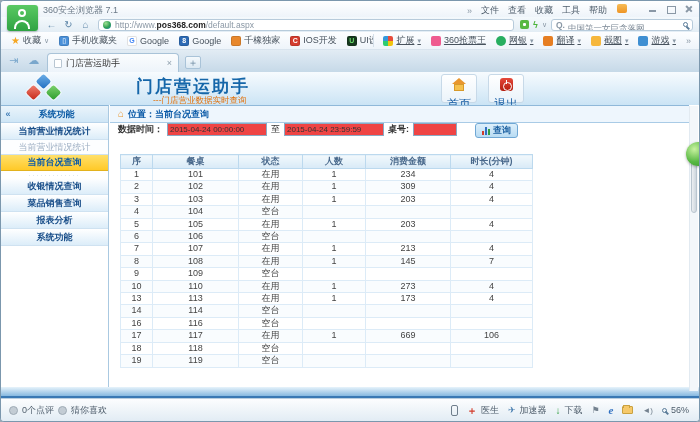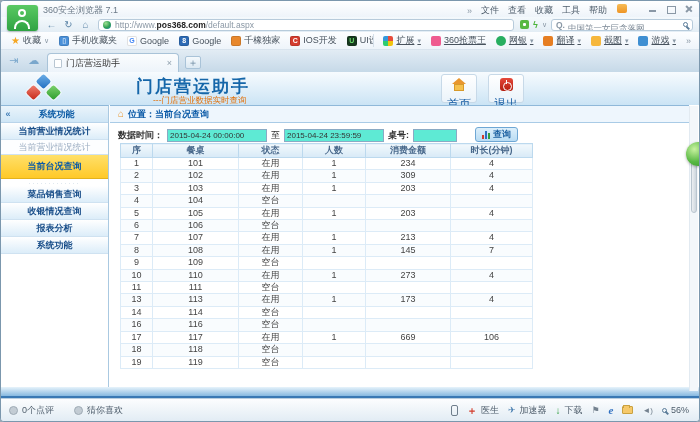--- a/index.html
+++ b/index.html
@@ -104,31 +104,31 @@
 
   
   .sidebar{position:absolute;left:0;top:33px;bottom:11px;width:108px;background:#fff;border-right:1px solid #aac9e1;border-top:1px solid #8fb8d9;}
   .sb-header{height:17px;background:linear-gradient(#eaf4fb,#cfe6f6);border-bottom:1px solid #b9d4ea;
     display:flex;align-items:center;font-size:9px;font-weight:bold;color:#0d5ca6;}
   .sb-header .col{width:14px;text-align:center;color:#3f7cb6;font-weight:bold;}
   .sb-header .txt{flex:1;text-align:center;padding-right:10px;}
   .sb-item{display:flex;align-items:center;justify-content:center;font-size:9px;border-bottom:1px solid #cfe2f1;white-space:nowrap;}
   .sb-group{height:17px;background:linear-gradient(#ffffff,#dcedf9);color:#1a4f8a;font-weight:bold;}
   .sb-sub{height:15px;background:#fdfeff;color:#9fb0c4;}
-  .sb-active{height:24px;background:linear-gradient(#ffe06a,#ffc928);color:#0b5aa6;font-weight:bold;border-bottom:1px solid #e3b21d;}
+  .sb-active{height:16px;background:linear-gradient(#ffe06a,#ffc928);color:#0b5aa6;font-weight:bold;border-bottom:1px solid #e3b21d;}
   .sb-dots{height:7px;color:#9ab4cb;font-size:6px;letter-spacing:2px;border-bottom:none;}
 
   
   .main{position:absolute;left:109px;top:33px;right:10px;bottom:11px;background:#fff;border-top:1px solid #8fb8d9;}
   .breadcrumb{height:17px;background:#eef6fd;border-bottom:1px solid #a9cbe6;display:flex;align-items:center;
     padding-left:8px;font-size:9px;font-weight:bold;color:#0b5aa7;gap:4px;}
   .bc-house{color:#e8962e;font-size:10px;line-height:10px;}
-  .filterrow{height:19px;display:flex;align-items:flex-end;padding-left:8px;font-size:9px;color:#333;gap:4px;}
+  .filterrow{height:30px;display:flex;align-items:flex-start;padding-left:8px;font-size:9px;color:#333;gap:4px;}
   .filterrow .flabel{font-weight:bold;white-space:nowrap;}
-  .fin{height:13px;border:1px solid #8aaac4;background:#5eead4;font-size:8px;color:#333;padding:0 2px;}
+  .fin{height:13px;border:1px solid #8aaac4;background:#ef4444;font-size:8px;color:#333;padding:0 2px;}
   .fin-date{width:100px;} .fin-table{width:44px;margin-right:6px;}
   .qbtn{height:15px;margin-left:8px;padding:0 6px;background:linear-gradient(#ddeffb,#b9dcf3);border:1px solid #6fa7d4;
     border-radius:3px;font-size:9px;font-weight:bold;color:#1a5fa0;display:flex;align-items:center;gap:3px;}
   .chartbars{display:inline-flex;align-items:flex-end;gap:1px;height:8px;}
   .chartbars i{display:block;width:2px;}
   .chartbars .b1{height:4px;background:#d23b2a;} .chartbars .b2{height:8px;background:#2f6fc0;} .chartbars .b3{height:6px;background:#2f9e3f;}
 
   .table-wrap{height:249px;overflow:hidden;padding-left:10px;padding-top:1px;}
   table.datatable{border-collapse:collapse;width:412px;table-layout:fixed;font-size:9px;color:#444;}
   .datatable th{height:13px;background:linear-gradient(#f2f8fc,#d8eaf7);color:#49698c;font-weight:bold;border:1px solid #bcd9ee;}
@@ -145,21 +145,21 @@
 
   
   .scrollbar{position:absolute;right:1px;top:105px;width:9px;height:285px;background:#f3f7fa;border-left:1px solid #e2eaf1;z-index:4;}
   .scroll-thumb{position:absolute;left:1px;right:1px;top:55px;height:52px;background:linear-gradient(90deg,#eceff2,#cdd6dd);border:1px solid #b9c5cf;border-radius:3px;}
   .speedball{position:absolute;right:-11px;top:141px;width:24px;height:24px;border-radius:50%;z-index:7;
     background:radial-gradient(circle at 35% 30%,#c8f2a0,#58b843 55%,#379428);box-shadow:0 1px 3px rgba(0,0,0,.3);}
 
   
   .statusbar{position:absolute;left:0;right:0;bottom:0;height:23px;background:linear-gradient(#fcfdfe,#e2ecf4);
     border-top:1px solid #b9cfe0;display:flex;align-items:center;font-size:9px;color:#4e5d6b;}
-  .st-left{display:flex;align-items:center;gap:20px;padding-left:8px;flex:1;}
+  .st-left{display:flex;align-items:center;gap:4px;padding-left:8px;flex:1;}
   .st-item{display:flex;align-items:center;gap:4px;white-space:nowrap;}
   .st-right{display:flex;align-items:center;gap:9px;padding-right:10px;}
   .dot-ic{width:9px;height:9px;border-radius:50%;background:#c3ccd4;border:1px solid #9fabb5;}
   .phone-ic{width:7px;height:11px;border:1px solid #6f7e8c;border-radius:2px;}
   .cross-ic{color:#d23b2a;font-weight:bold;font-size:10px;line-height:9px;}
   .boost-ic{color:#4a7fb0;font-size:9px;}
   .dl-ic{color:#2f9e3f;font-weight:bold;font-size:10px;line-height:9px;}
   .flag-ic{color:#74828f;font-size:9px;}
   .ie-ic{color:#2f6fc0;font-weight:bold;font-style:italic;font-family:"Liberation Serif",serif;font-size:11px;line-height:9px;}
   .folder-ic{width:11px;height:8px;background:#f6c96a;border:1px solid #caa13f;border-radius:1px;position:relative;}
@@ -322,22 +322,22 @@
     <div class="sidebar">
       <div class="sb-header">
         <span class="col">«</span>
         <span class="txt">系统功能</span>
       </div>
       <div>
           <div class="sb-item sb-group">当前营业情况统计</div>
           <div class="sb-item sb-sub">当前营业情况统计</div>
           <div class="sb-item sb-active">当前台况查询</div>
           <div class="sb-item sb-dots">·············</div>
+          <div class="sb-item sb-group">收银情况查询</div>
           <div class="sb-item sb-group">菜品销售查询</div>
-          <div class="sb-item sb-group">收银情况查询</div>
           <div class="sb-item sb-group">报表分析</div>
           <div class="sb-item sb-group">系统功能</div>
         </div>
     </div>
 
     <div class="main">
       <div class="breadcrumb">
         <span class="bc-house">⌂</span>
         <span>位置：当前台况查询</span>
       </div>
@@ -446,28 +446,20 @@
               </tr>
               <tr>
                 <td>10</td>
                 <td>110</td>
                 <td>在用</td>
                 <td>1</td>
                 <td>273</td>
                 <td>4</td>
               </tr>
               <tr>
-                <td>11</td>
-                <td>111</td>
-                <td>空台</td>
-                <td></td>
-                <td></td>
-                <td></td>
-              </tr>
-              <tr>
                 <td>13</td>
                 <td>113</td>
                 <td>在用</td>
                 <td>1</td>
                 <td>173</td>
                 <td>4</td>
               </tr>
               <tr>
                 <td>14</td>
                 <td>114</td>

